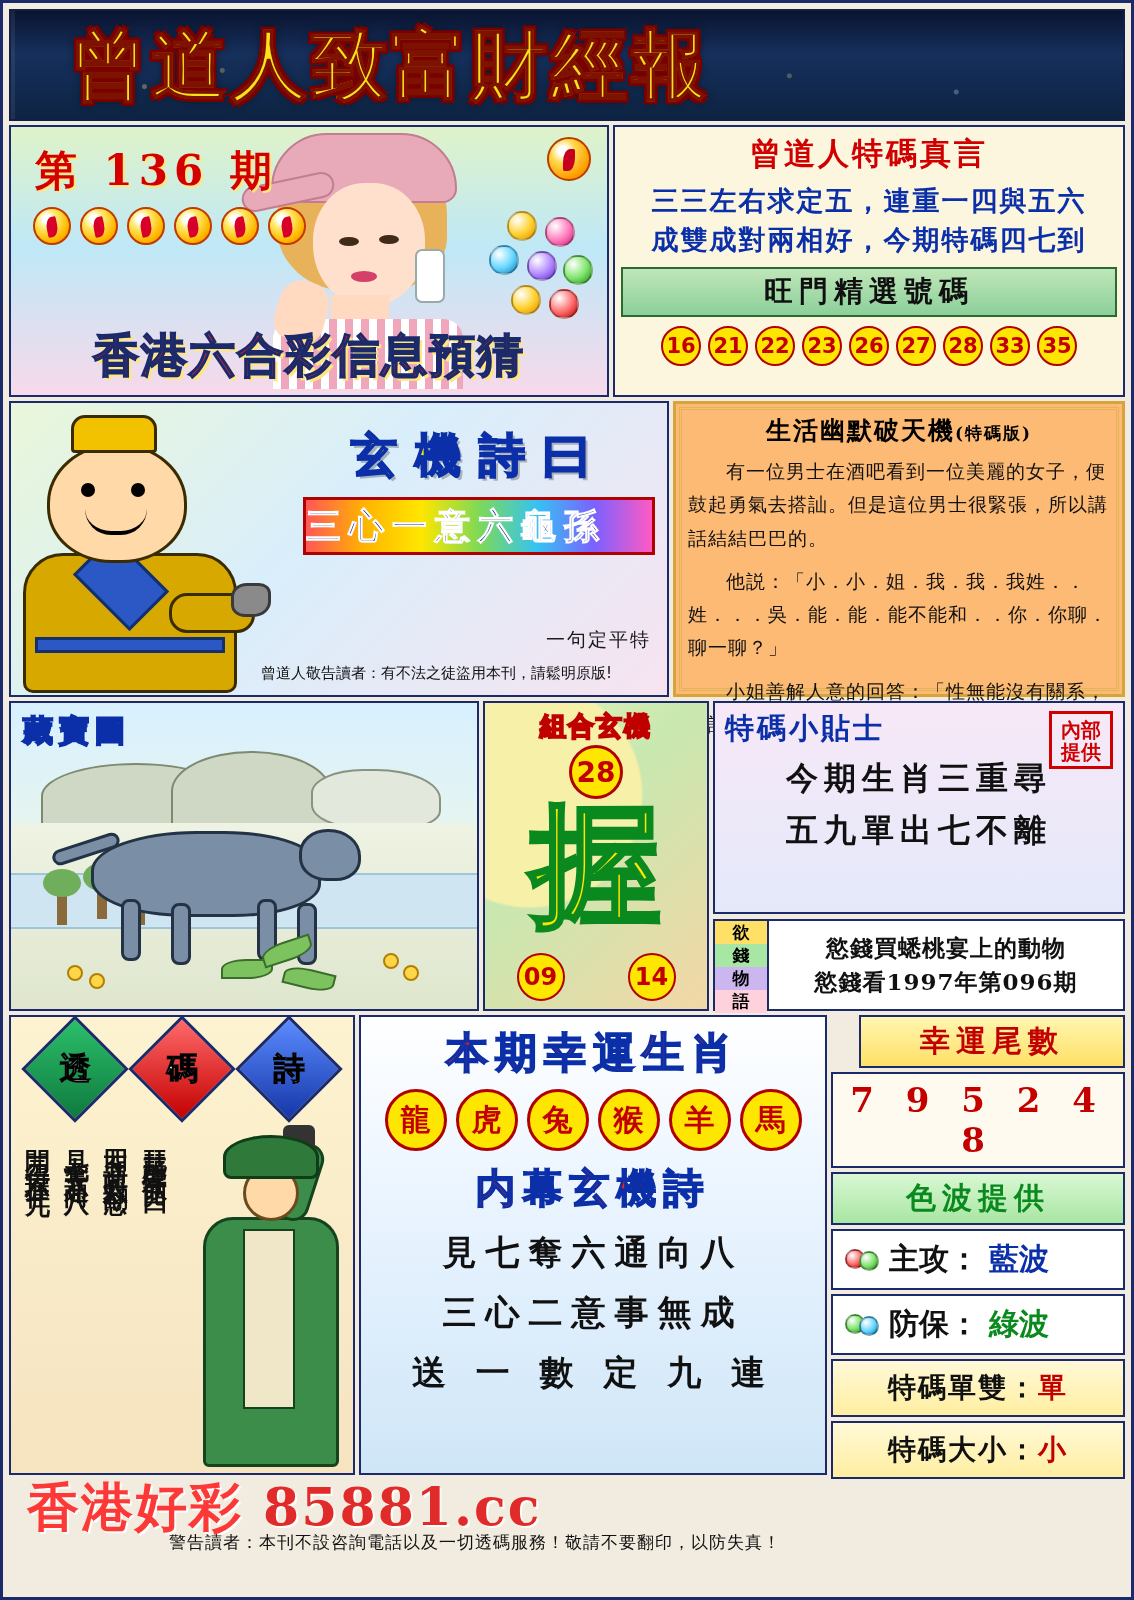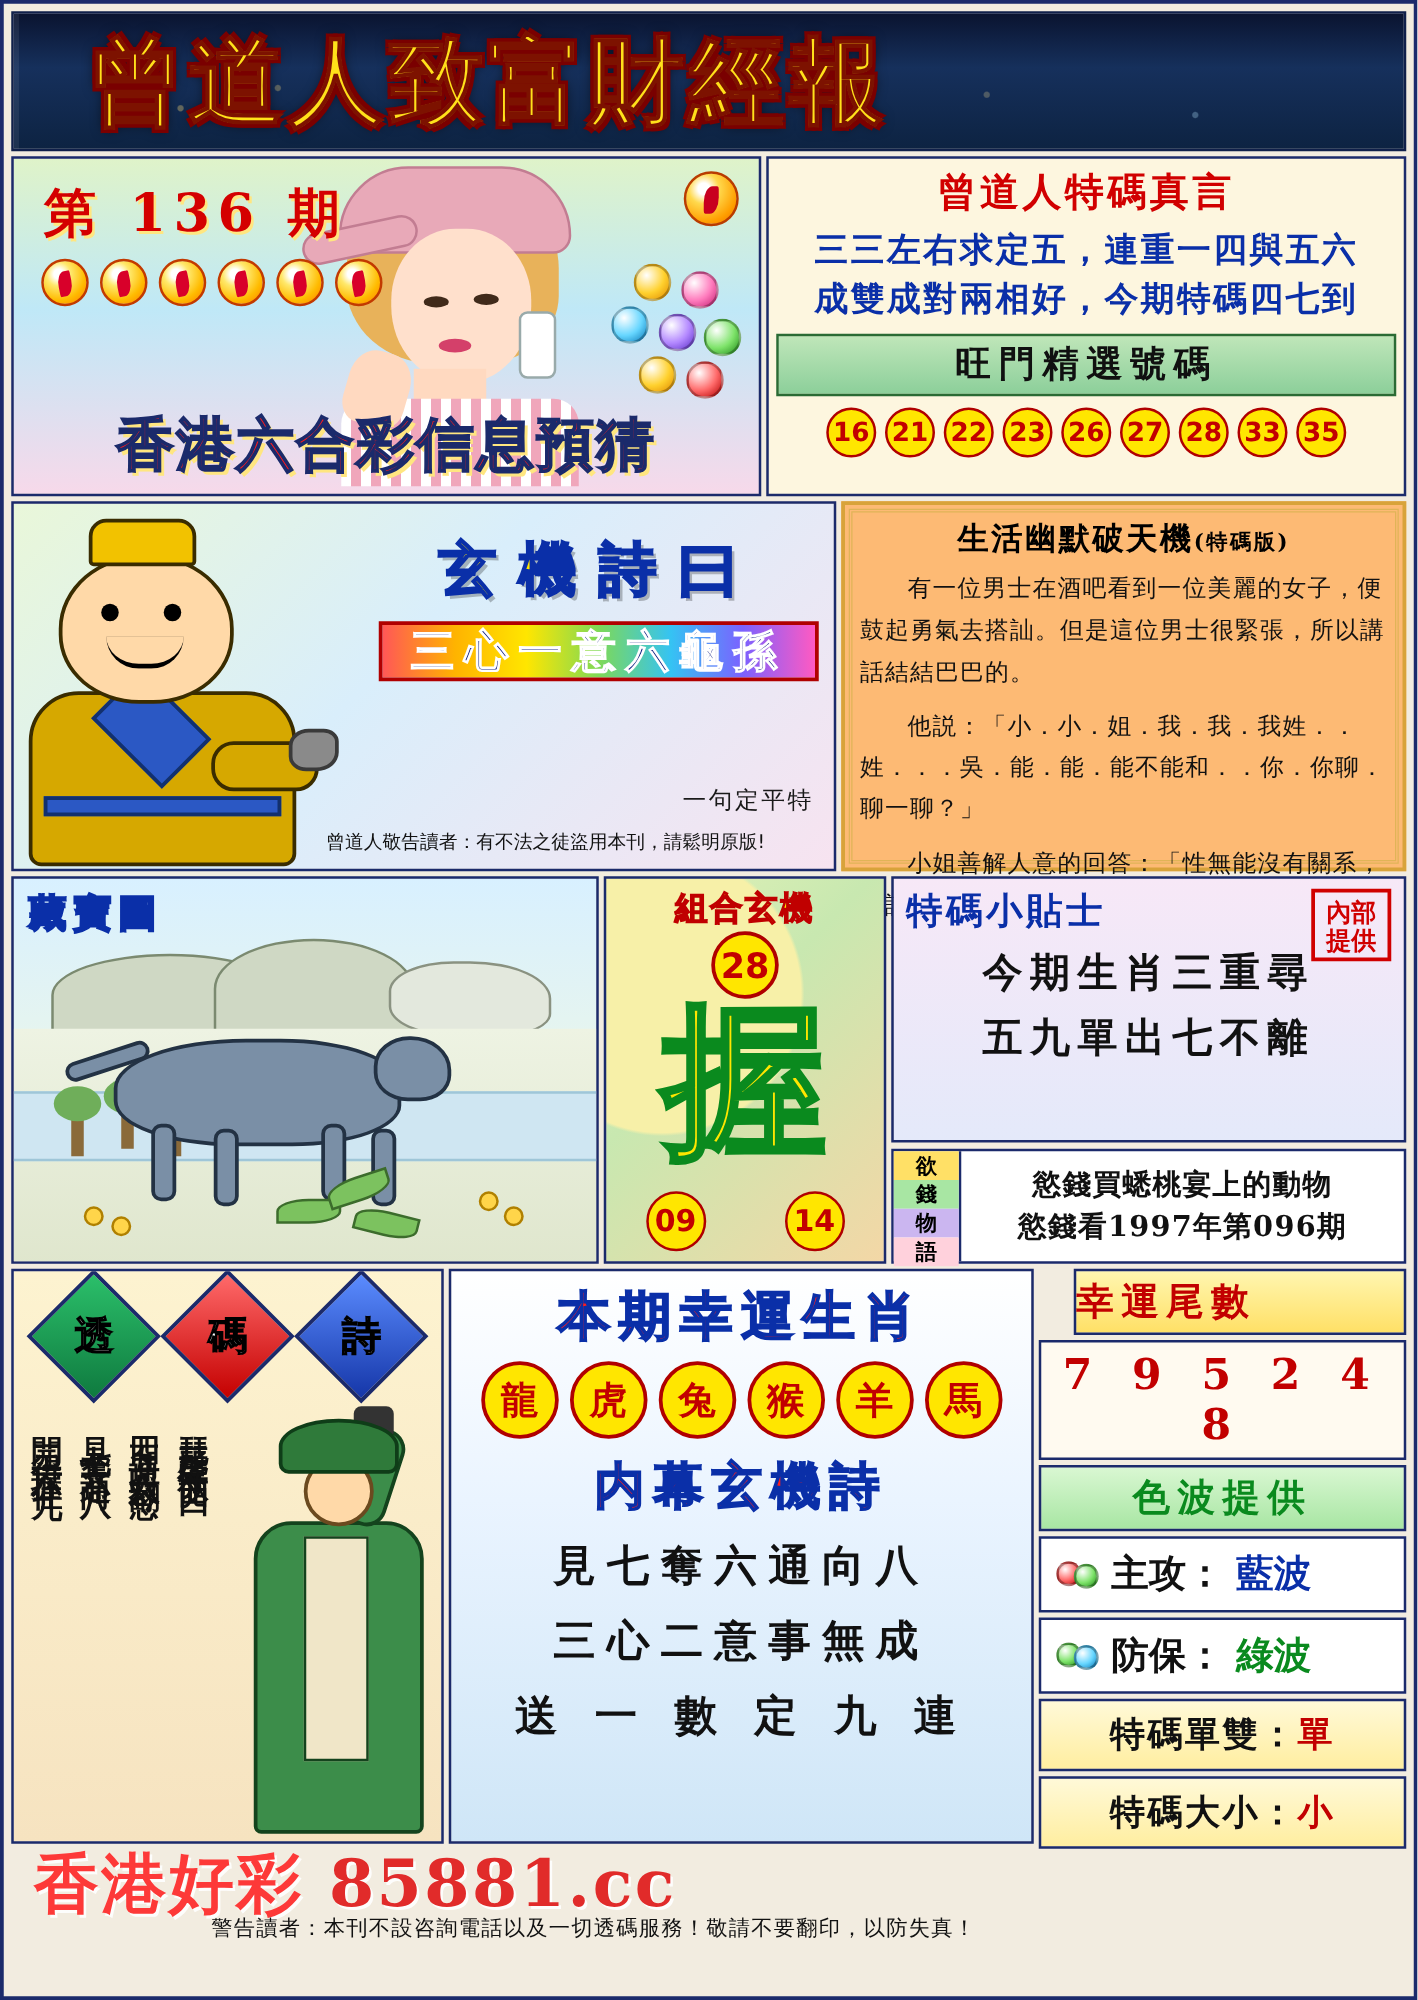--- a/index.html
+++ b/index.html
@@ -182,24 +182,24 @@
   .poem-head {
     position:absolute; left:340px; top:22px;
     font-family:"DejaVu Serif", serif;
     font-weight:bold; font-size:46px; letter-spacing:18px;
     color:#ffe600;
     -webkit-text-stroke:2px #0a2fa8;
     text-shadow:3px 3px 0 rgba(0,0,0,.25);
   }
   .poem-strip {
     position:absolute; left:292px; top:94px;
-    width:352px; height:48px;
+    width:352px; height:58px;
     border:3px solid #b00000;
     background:linear-gradient(90deg,#ff5757,#ffb300,#ffe600,#7ed957,#35c3f3,#7b61ff,#ff5ac2);
-    display:flex; align-items:center; justify-content:center;
+    display:flex; align-items:center; 
   }
   .poem-strip span {
     font-family:"DejaVu Serif", serif;
     font-weight:bold; font-size:35px; letter-spacing:8px;
     color:#00107a; -webkit-text-stroke:1px #fff;
   }
   .poem-sub {
     position:absolute; right:16px; bottom:42px;
     font-family:"DejaVu Serif", serif;
     font-size:19px; color:#1a1a1a; letter-spacing:2px;
@@ -270,21 +270,21 @@
     width:226px; border:2px solid #1b2a6b;
     background:
       radial-gradient(circle at 20% 30%, #f7f0a8 0 40%, transparent 41%),
       linear-gradient(135deg,#e5f3b8,#c8e8b0 40%,#f3d7a6);
     position:relative; overflow:hidden;
   }
   .comb-title {
     position:relative; z-index:3;
     text-align:center; padding:6px 0 0;
     font-family:"DejaVu Serif", serif;
-    font-weight:normal; font-size:26px; letter-spacing:2px;
+    font-weight:bold; font-size:26px; letter-spacing:2px;
     color:#ffe600; -webkit-text-stroke:2px #c00000;
   }
   .comb-ball-top {
     position:absolute; z-index:3; left:50%; transform:translateX(-50%); top:42px;
     width:54px; height:54px; border-radius:50%;
     background:#ffe600; border:3px solid #b00000;
     color:#c20000; font-weight:bold; font-size:28px;
     display:flex; align-items:center; justify-content:center;
   }
   .comb-big {
@@ -402,21 +402,21 @@
   .inside-line {
     text-align:center; margin-top:14px;
     font-family:"DejaVu Serif", serif; font-weight:bold;
     font-size:34px; color:#111; letter-spacing:9px;
   }
 
   .right4 { width:294px; display:flex; flex-direction:column; gap:4px; }
   .rb { border:2px solid #1b2a6b; }
   .tail-head {
     background:linear-gradient(180deg,#fff6b0,#ffe066);
-    text-align:left; padding:4px 0;
+    text-align:center; padding:4px 0;
     font-family:Liberation Sans, sans-serif; font-weight:bold;
     font-size:30px; color:#c20000; letter-spacing:6px;margin-left:28px;
   }
   .tail-nums {
     background:#fffaf0; text-align:center; padding:6px 0;
     font-family:"DejaVu Serif", serif; font-weight:bold;
     font-size:34px; color:#c20000; letter-spacing:10px;
   }
   .wave-head {
     background:linear-gradient(180deg,#d9f7d2,#a8e6a3);

